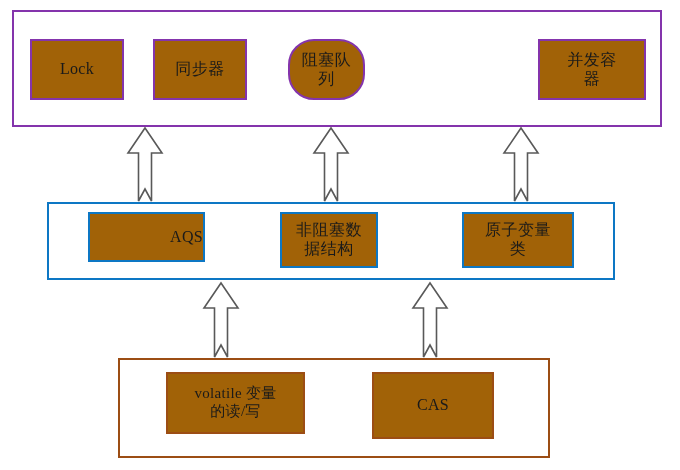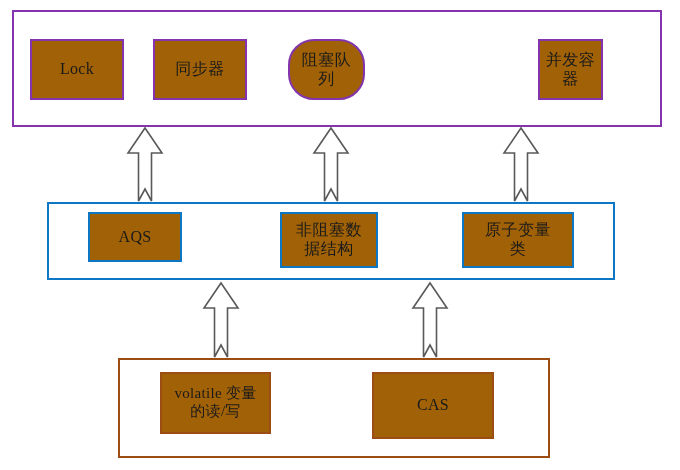--- a/index.html
+++ b/index.html
@@ -81,30 +81,30 @@
 </style>
 </head>
 <body>
 
 <div id="canvas" style="--purple: #8434ac; --blue: #0d77c4; --brown: #9c4d14; background: rgb(255, 255, 255);">
     <div class="layer layer-top" style="left: 12px; top: 10px; width: 650px; height: 117px; border-color: rgb(132, 52, 172);"></div>
     <div class="node node-purple node-latin" style="left: 30px; top: 39px; width: 94px; height: 61px; border-color: rgb(132, 52, 172); color: rgb(26, 26, 26);"><span class="node-label">Lock</span></div>
     <div class="node node-purple node-cjk" style="left: 153px; top: 39px; width: 94px; height: 61px; border-color: rgb(132, 52, 172); color: rgb(26, 26, 26);"><span class="node-label">同步器</span></div>
     <div class="node node-purple node-cjk" style="left: 288px; top: 39px; width: 77px; height: 61px; border-color: rgb(132, 52, 172); color: rgb(26, 26, 26); border-radius: 26px;"><span class="node-label">阻塞队
 列</span></div>
-    <div class="node node-purple node-cjk" style="left: 538px; top: 39px; width: 65px; height: 61px; border-color: rgb(132, 52, 172); color: rgb(26, 26, 26);"><span class="node-label">并发容
+    <div class="node node-purple node-cjk" style="left: 538px; top: 39px; width: 108px; height: 61px; border-color: rgb(132, 52, 172); color: rgb(26, 26, 26);"><span class="node-label">并发容
 器</span></div>
     <div class="layer layer-mid" style="left: 47px; top: 202px; width: 568px; height: 78px; border-color: rgb(13, 119, 196);"></div>
-    <div class="node node-blue node-latin" style="left: 88px; top: 212px; width: 94px; height: 50px; border-color: rgb(13, 119, 196); color: rgb(26, 26, 26);"><span class="node-label">AQS</span></div>
+    <div class="node node-blue node-latin" style="left: 88px; top: 212px; width: 117px; height: 50px; border-color: rgb(13, 119, 196); color: rgb(26, 26, 26); justify-content: flex-end;"><span class="node-label">AQS</span></div>
     <div class="node node-blue node-cjk" style="left: 280px; top: 212px; width: 98px; height: 56px; border-color: rgb(13, 119, 196); color: rgb(26, 26, 26);"><span class="node-label">非阻塞数
 据结构</span></div>
     <div class="node node-blue node-cjk" style="left: 462px; top: 212px; width: 112px; height: 56px; border-color: rgb(13, 119, 196); color: rgb(26, 26, 26);"><span class="node-label">原子变量
 类</span></div>
     <div class="layer layer-bot" style="left: 118px; top: 358px; width: 432px; height: 100px; border-color: rgb(156, 77, 20);"></div>
-    <div class="node node-brown node-mixed" style="left: 160px; top: 372px; width: 111px; height: 62px; border-color: rgb(156, 77, 20); color: rgb(26, 26, 26);"><span class="node-label">volatile 变量
+    <div class="node node-brown node-mixed" style="left: 166px; top: 372px; width: 139px; height: 62px; border-color: rgb(156, 77, 20); color: rgb(26, 26, 26);"><span class="node-label">volatile 变量
 的读/写</span></div>
     <div class="node node-brown node-latin" style="left: 372px; top: 372px; width: 122px; height: 67px; border-color: rgb(156, 77, 20); color: rgb(26, 26, 26);"><span class="node-label">CAS</span></div>
     <div class="arrow" style="left: 125px; top: 127px; width: 40px; height: 75px;">
       <svg width="40" height="75" viewBox="0 0 40 75">
         <polygon points="20.0,1.0 37.0,26.0 26.5,26.0 26.5,74.0 20.0,62.0 13.5,74.0 13.5,26.0 3.0,26.0" fill="#ffffff" stroke="#595959" stroke-width="1.6" stroke-linejoin="miter"></polygon>
       </svg>
     </div>
     <div class="arrow" style="left: 311px; top: 127px; width: 40px; height: 75px;">
       <svg width="40" height="75" viewBox="0 0 40 75">
         <polygon points="20.0,1.0 37.0,26.0 26.5,26.0 26.5,74.0 20.0,62.0 13.5,74.0 13.5,26.0 3.0,26.0" fill="#ffffff" stroke="#595959" stroke-width="1.6" stroke-linejoin="miter"></polygon>

